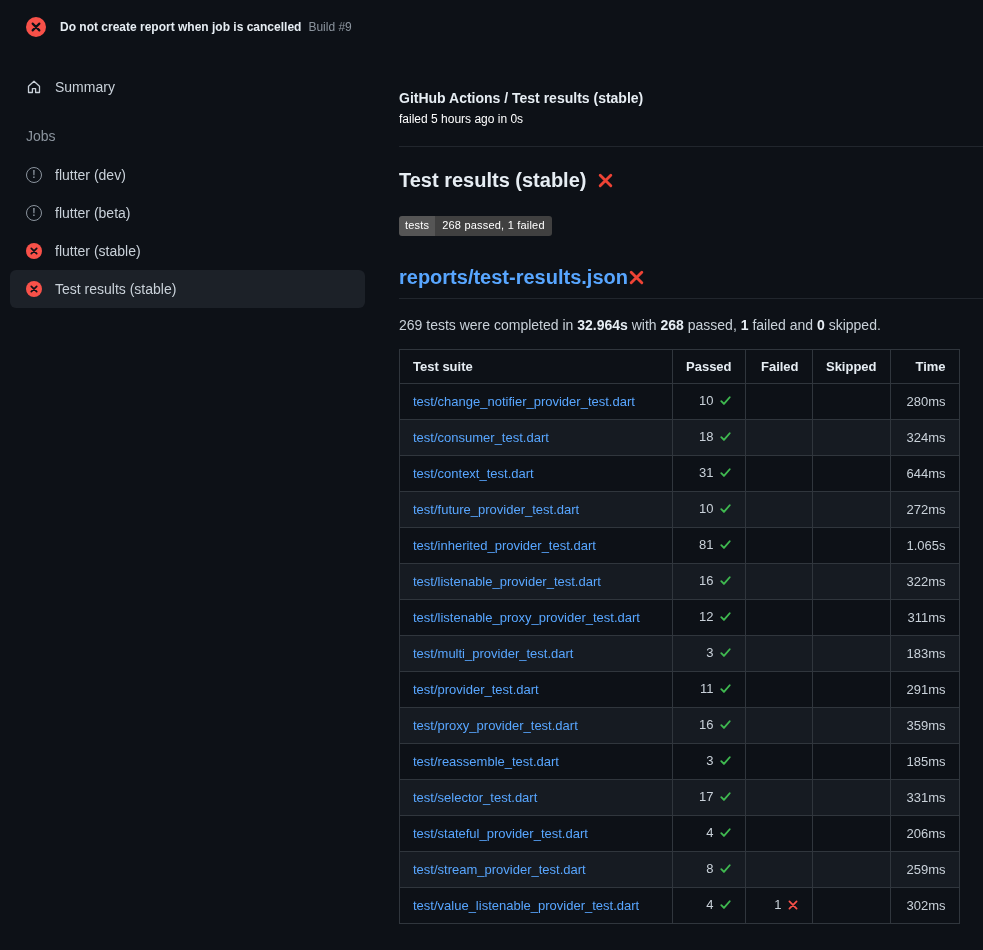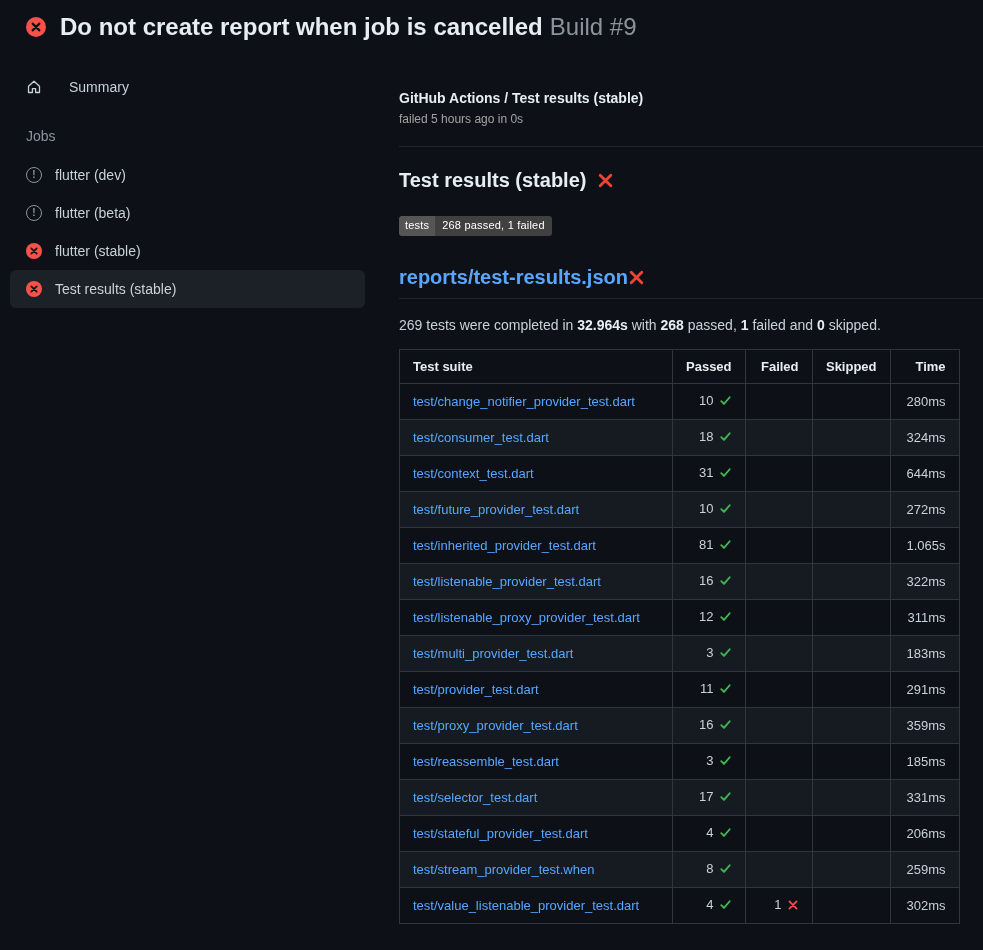--- a/index.html
+++ b/index.html
@@ -9,30 +9,30 @@
     color:#c9d1d9;
     font-family:"Liberation Sans","DejaVu Sans",sans-serif;
     overflow:hidden;
   }
 
   
   .app-header {
     display:flex; align-items:center; gap:14px;
     padding:16px 26px 14px 26px;
   }
-  .app-title { font-size:24px; font-weight:700; color:#e6edf3; line-height:22px; }
+  .app-title { font-size:12px; font-weight:700; color:#e6edf3; line-height:22px; }
   .app-title .build { color:#8b949e; font-weight:400; margin-left:7px; }
 
   
   .layout { display:flex; align-items:flex-start; }
 
   
   .sidebar { width:375px; flex:none; padding-top:18px; }
   .summary-item {
-    display:flex; align-items:center; gap:27px;
+    display:flex; align-items:center; gap:13px;
     padding:9px 26px; font-size:14px; color:#c9d1d9; cursor:pointer;
   }
   .jobs-label { margin:24px 26px 12px 26px; font-size:14px; color:#8b949e; }
   .job-item {
     display:flex; align-items:center; gap:13px;
     margin:0 10px; padding:11px 16px; border-radius:6px;
     font-size:14px; color:#c9d1d9; cursor:pointer;
   }
   .job-item.selected { background:#1c2128; }
   .job-icon {
@@ -41,21 +41,21 @@
   }
   .job-icon.stale {
     border:1px solid #8b949e; border-radius:50%;
     color:#8b949e; font-size:10px; font-weight:700; line-height:1;
   }
   .icon-slot { display:inline-flex; align-items:center; }
 
   
   .main { flex:1; min-width:0; padding:38px 0 0 24px; }
   .breadcrumb { font-size:14px; font-weight:700; color:#e6edf3; }
-  .status-line { font-size:12px; color:#a3a3a3; margin-top:6px; }
+  .status-line { font-size:12px; color:#ffffff; margin-top:6px; }
   .divider { border:none; border-top:1px solid #21262d; margin-top:20px; }
 
   .check-title {
     display:flex; align-items:center; gap:11px;
     margin-top:22px; font-size:20px; font-weight:700; color:#e6edf3;
   }
 
   .badge {
     display:inline-flex; margin-top:24px;
     font-size:11px; line-height:1; border-radius:3px; overflow:hidden;
@@ -296,21 +296,21 @@
           <tr>
             <td><a href="#">test/stateful_provider_test.dart</a></td>
             <td class="col-num"><span>4</span><span class="cell-icon"><svg width="13" height="13" viewBox="0 0 16 16">
                   <path d="M2.8 8.8l3.3 3.4L13.2 4" fill="none" stroke="#3fb950" stroke-width="2.3" stroke-linecap="round" stroke-linejoin="round"></path>
                 </svg></span></td>
             <td class="col-num"></td>
             <td class="col-num"></td>
             <td class="col-num">206ms</td>
           </tr>
           <tr>
-            <td><a href="#">test/stream_provider_test.when</a></td>
+            <td><a href="#">test/stream_provider_test.dart</a></td>
             <td class="col-num"><span>8</span><span class="cell-icon"><svg width="13" height="13" viewBox="0 0 16 16">
                   <path d="M2.8 8.8l3.3 3.4L13.2 4" fill="none" stroke="#3fb950" stroke-width="2.3" stroke-linecap="round" stroke-linejoin="round"></path>
                 </svg></span></td>
             <td class="col-num"></td>
             <td class="col-num"></td>
             <td class="col-num">259ms</td>
           </tr>
           <tr>
             <td><a href="#">test/value_listenable_provider_test.dart</a></td>
             <td class="col-num"><span>4</span><span class="cell-icon"><svg width="13" height="13" viewBox="0 0 16 16">

